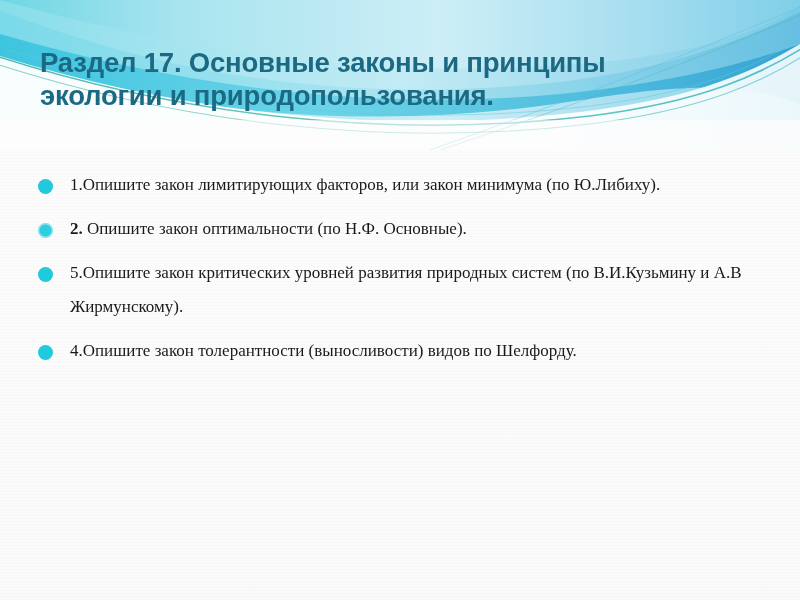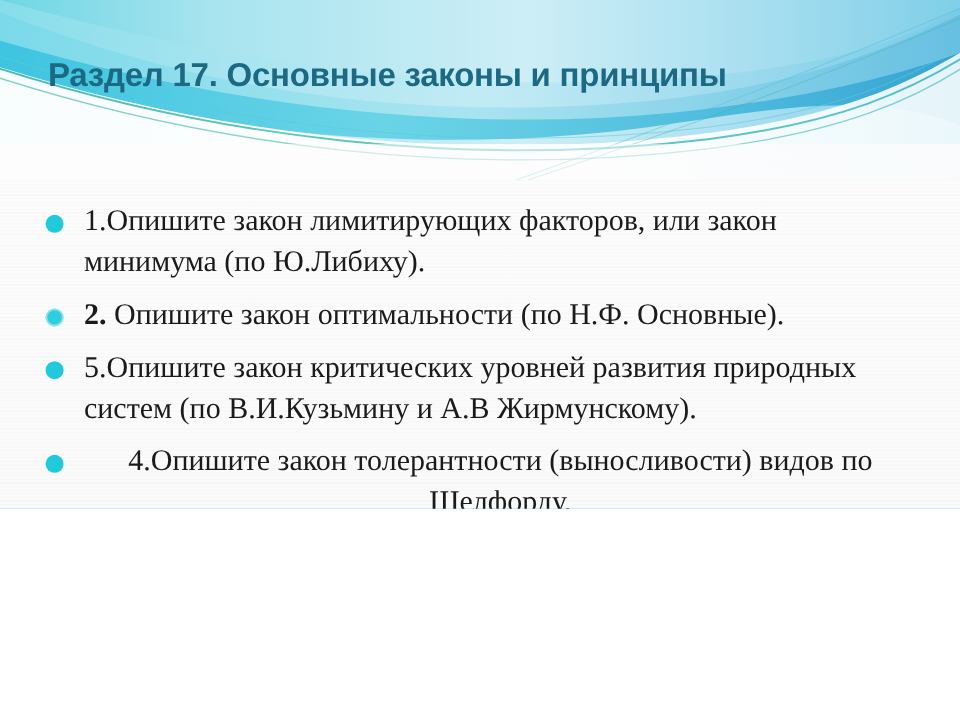--- a/index.html
+++ b/index.html
@@ -10,21 +10,21 @@
     width: 800px;
     height: 600px;
     overflow: hidden;
     font-family: "Liberation Sans", sans-serif;
     background: #ffffff;
   }
 
   #slide {
     position: relative;
     width: 800px;
-    height: 424px;
+    height: 600px;
     background: #7dd3fc;
     overflow: hidden;
   }
 
   
   .bg-texture {
     position: absolute;
     inset: 0;
     background-image:
       repeating-linear-gradient(0deg,
@@ -73,25 +73,25 @@
     position: absolute;
     left: 34px;
     top: 168px;
     width: 730px;
   }
   .bullet-item {
     position: relative;
     padding-left: 36px;
     margin-bottom: 10px;
     font-family: "Liberation Serif", serif;
-    font-size: 25px;
+    font-size: 17px;
     line-height: 34px;
     color: #1a1a1a;
   }
-  .bullet-item:last-child { margin-bottom: 16px; text-align: center; }
+  .bullet-item:last-child { margin-bottom: 16px; }
 
   .bullet-dot {
     position: absolute;
     left: 4px;
     top: 11px;
     width: 15px;
     height: 15px;
     border-radius: 50%;
     background: #21c9dd;
   }
@@ -157,20 +157,21 @@
 
       <path d="M430,150 C560,104 680,58 812,2" fill="none" stroke="#59c2d6" stroke-width="1.0" opacity="0.45"></path>
       <path d="M440,150 C572,106 692,62 812,10" fill="none" stroke="#3fae9c" stroke-width="0.8" opacity="0.4"></path>
 
       <rect x="0" y="120" width="800" height="30" fill="#fbfbfc" opacity="0.55"></rect>
     </svg>
   </div>
 
   <div class="title-block">
     <div class="title-line">Раздел 17. Основные законы и принципы</div>
+    <div class="title-line">экологии и природопользования.</div>
   </div>
 
   <div class="body-block">
 
     <div class="bullet-item">
       <span class="bullet-dot"></span>
       <span class="bullet-text">1.Опишите закон лимитирующих факторов, или закон минимума  (по Ю.Либиху).</span>
     </div>
 
     <div class="bullet-item">

